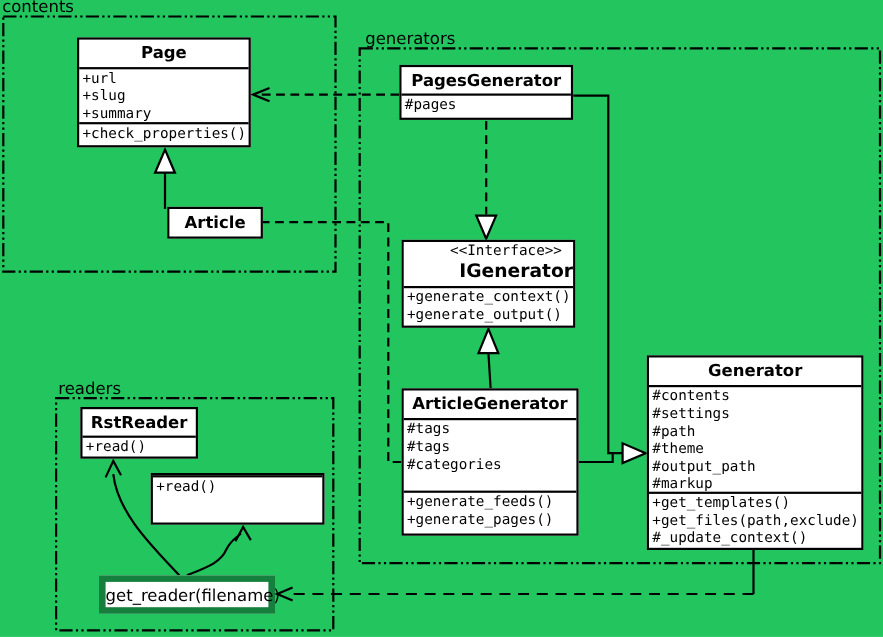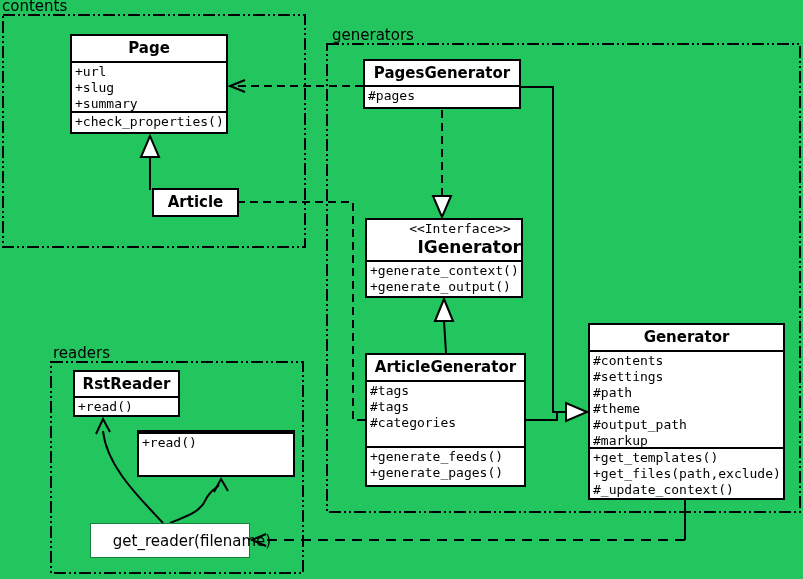--- a/index.html
+++ b/index.html
@@ -6,23 +6,23 @@
   #stage{position:relative;width:803px;height:579px;background:#22c55e;overflow:hidden;
          font-family:"DejaVu Sans",sans-serif;color:#000;}
   #connectors{position:absolute;left:0;top:0;width:803px;height:579px;pointer-events:none;}
   .pkg-label{position:absolute;font:15px "DejaVu Sans",sans-serif;line-height:16px;color:#000;}
   .uml{position:absolute;box-sizing:border-box;border:2px solid #000;background:#fff;}
   .uml .title{font:bold 15px "DejaVu Sans",sans-serif;text-align:center;overflow:hidden;}
   .uml .stereo{font:13px "DejaVu Sans Mono",monospace;text-align:center;line-height:17px;padding-left:32px;}
   .uml .iname{font:bold 17px "DejaVu Sans",sans-serif;text-align:right;line-height:21px;}
   .comp{box-sizing:border-box;border-top:2px solid #000;padding:1px 3px;overflow:hidden;}
   .row{display:block;font:13px "DejaVu Sans Mono",monospace;line-height:16px;white-space:pre;}
-  .plainbox{position:absolute;box-sizing:border-box;border:1px solid #15803d;background:#fff;
-            display:flex;align-items:center;justify-content:center;
-            font:15px "DejaVu Sans",sans-serif;padding-left:44px;}
+  .plainbox{position:absolute;box-sizing:border-box;border:6px solid #15803d;background:#fff;
+            display:flex;align-items:center;justify-content:flex-start;
+            font:15px "DejaVu Sans",sans-serif;}
 </style>
 </head>
 <body>
 
 <div id="stage">
 
   <svg id="connectors" viewBox="0 0 803 579" xmlns="http://www.w3.org/2000/svg">
 
     <rect x="3" y="15" width="302" height="232" fill="none" stroke="#000" stroke-width="2" stroke-dasharray="12 3 2 3 2 3"></rect>
     <rect x="327" y="44" width="473" height="468" fill="none" stroke="#000" stroke-width="2" stroke-dasharray="12 3 2 3 2 3"></rect>

